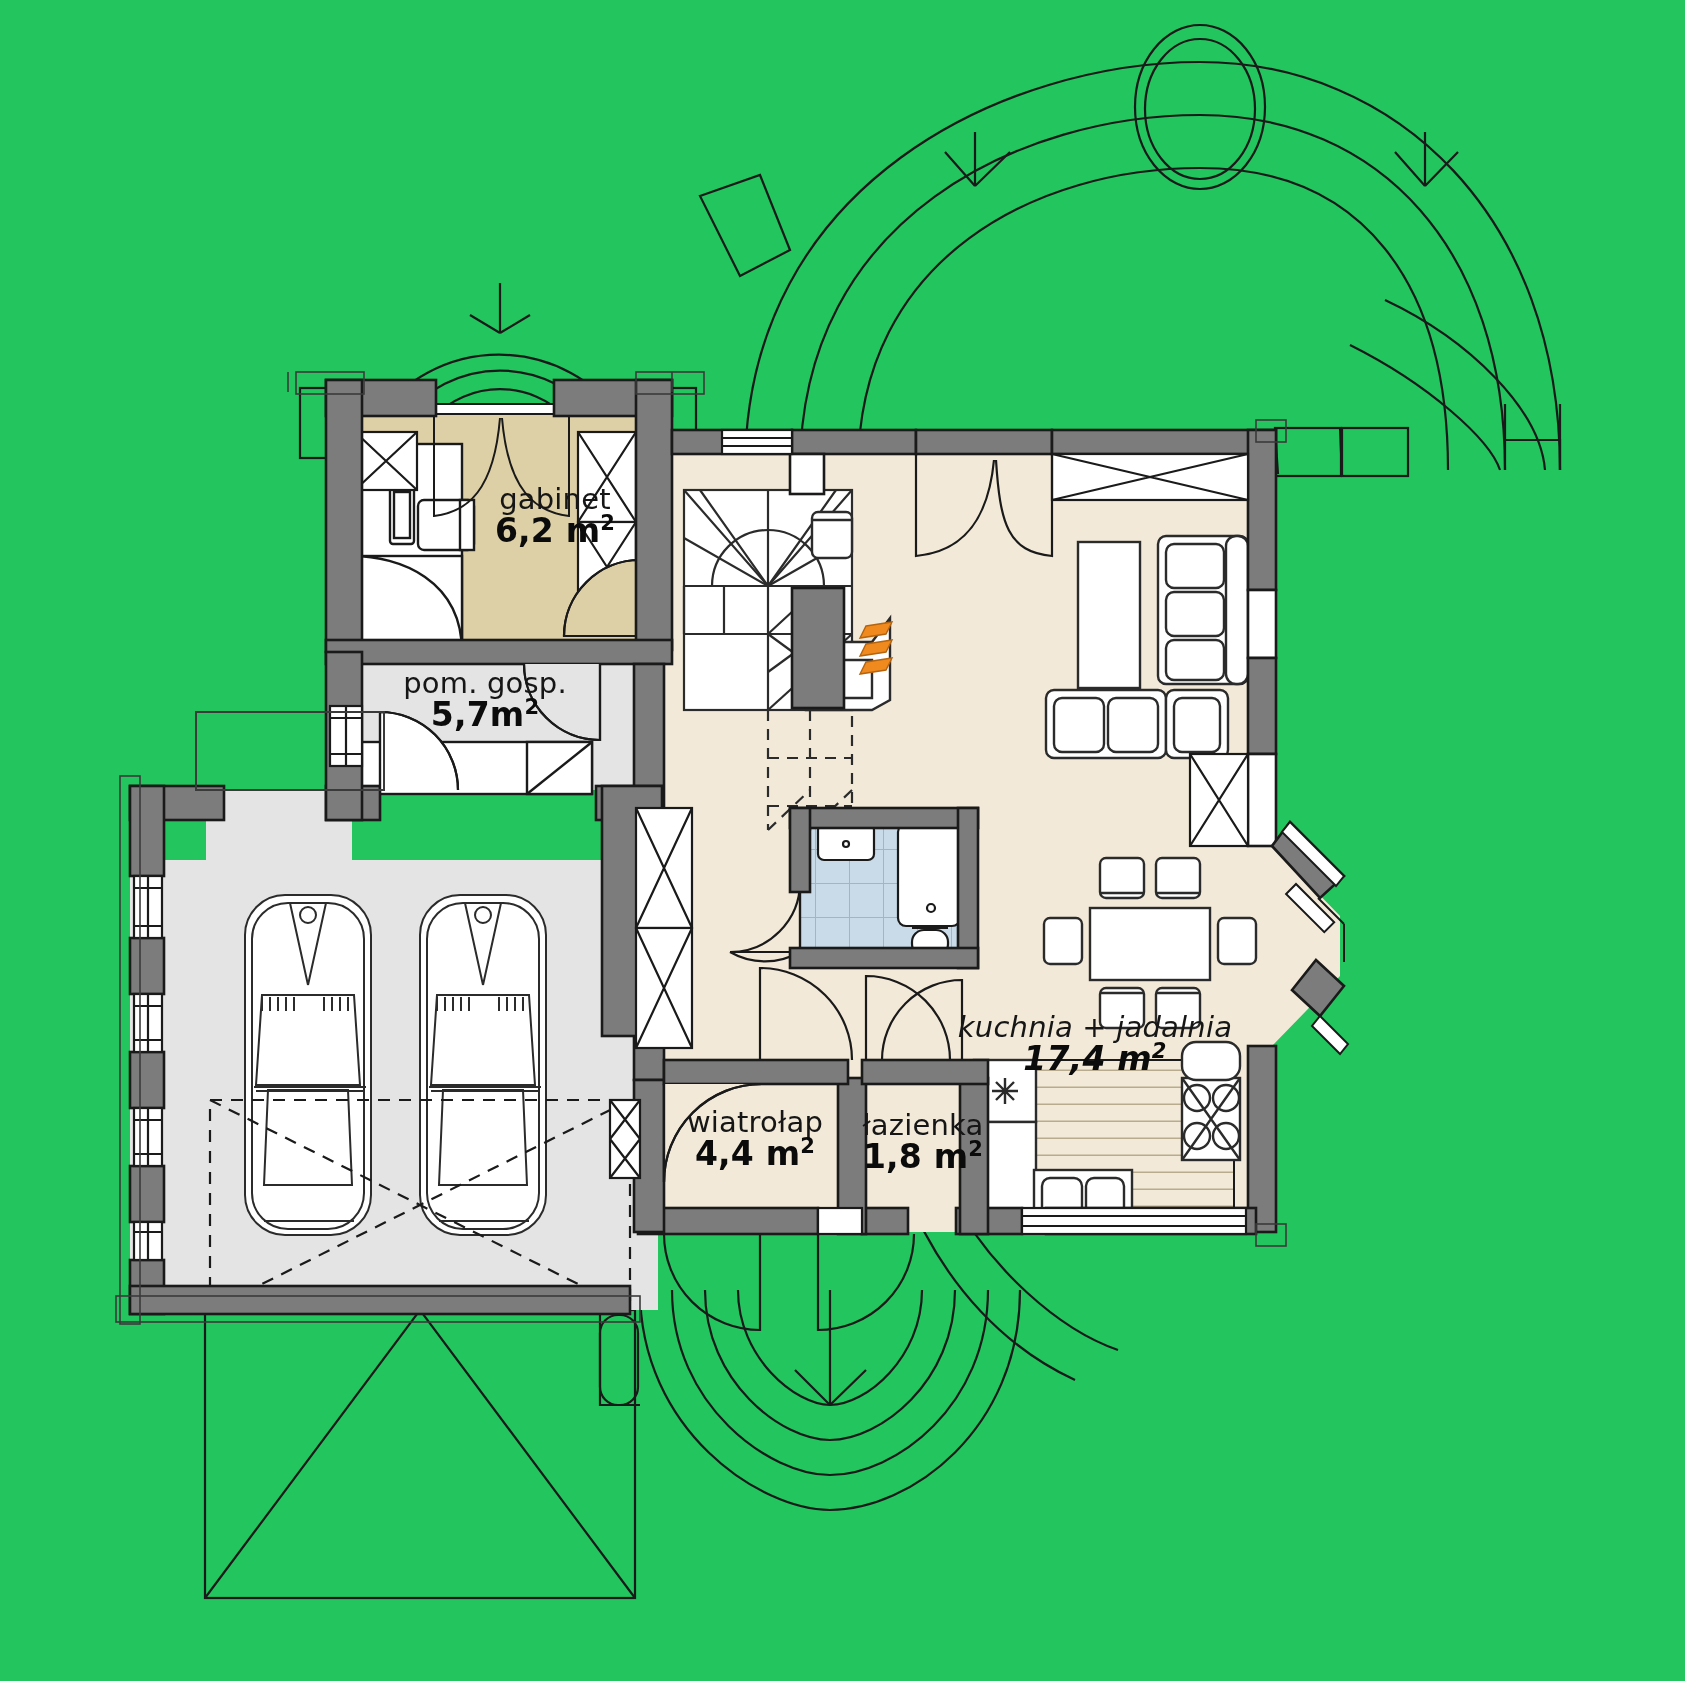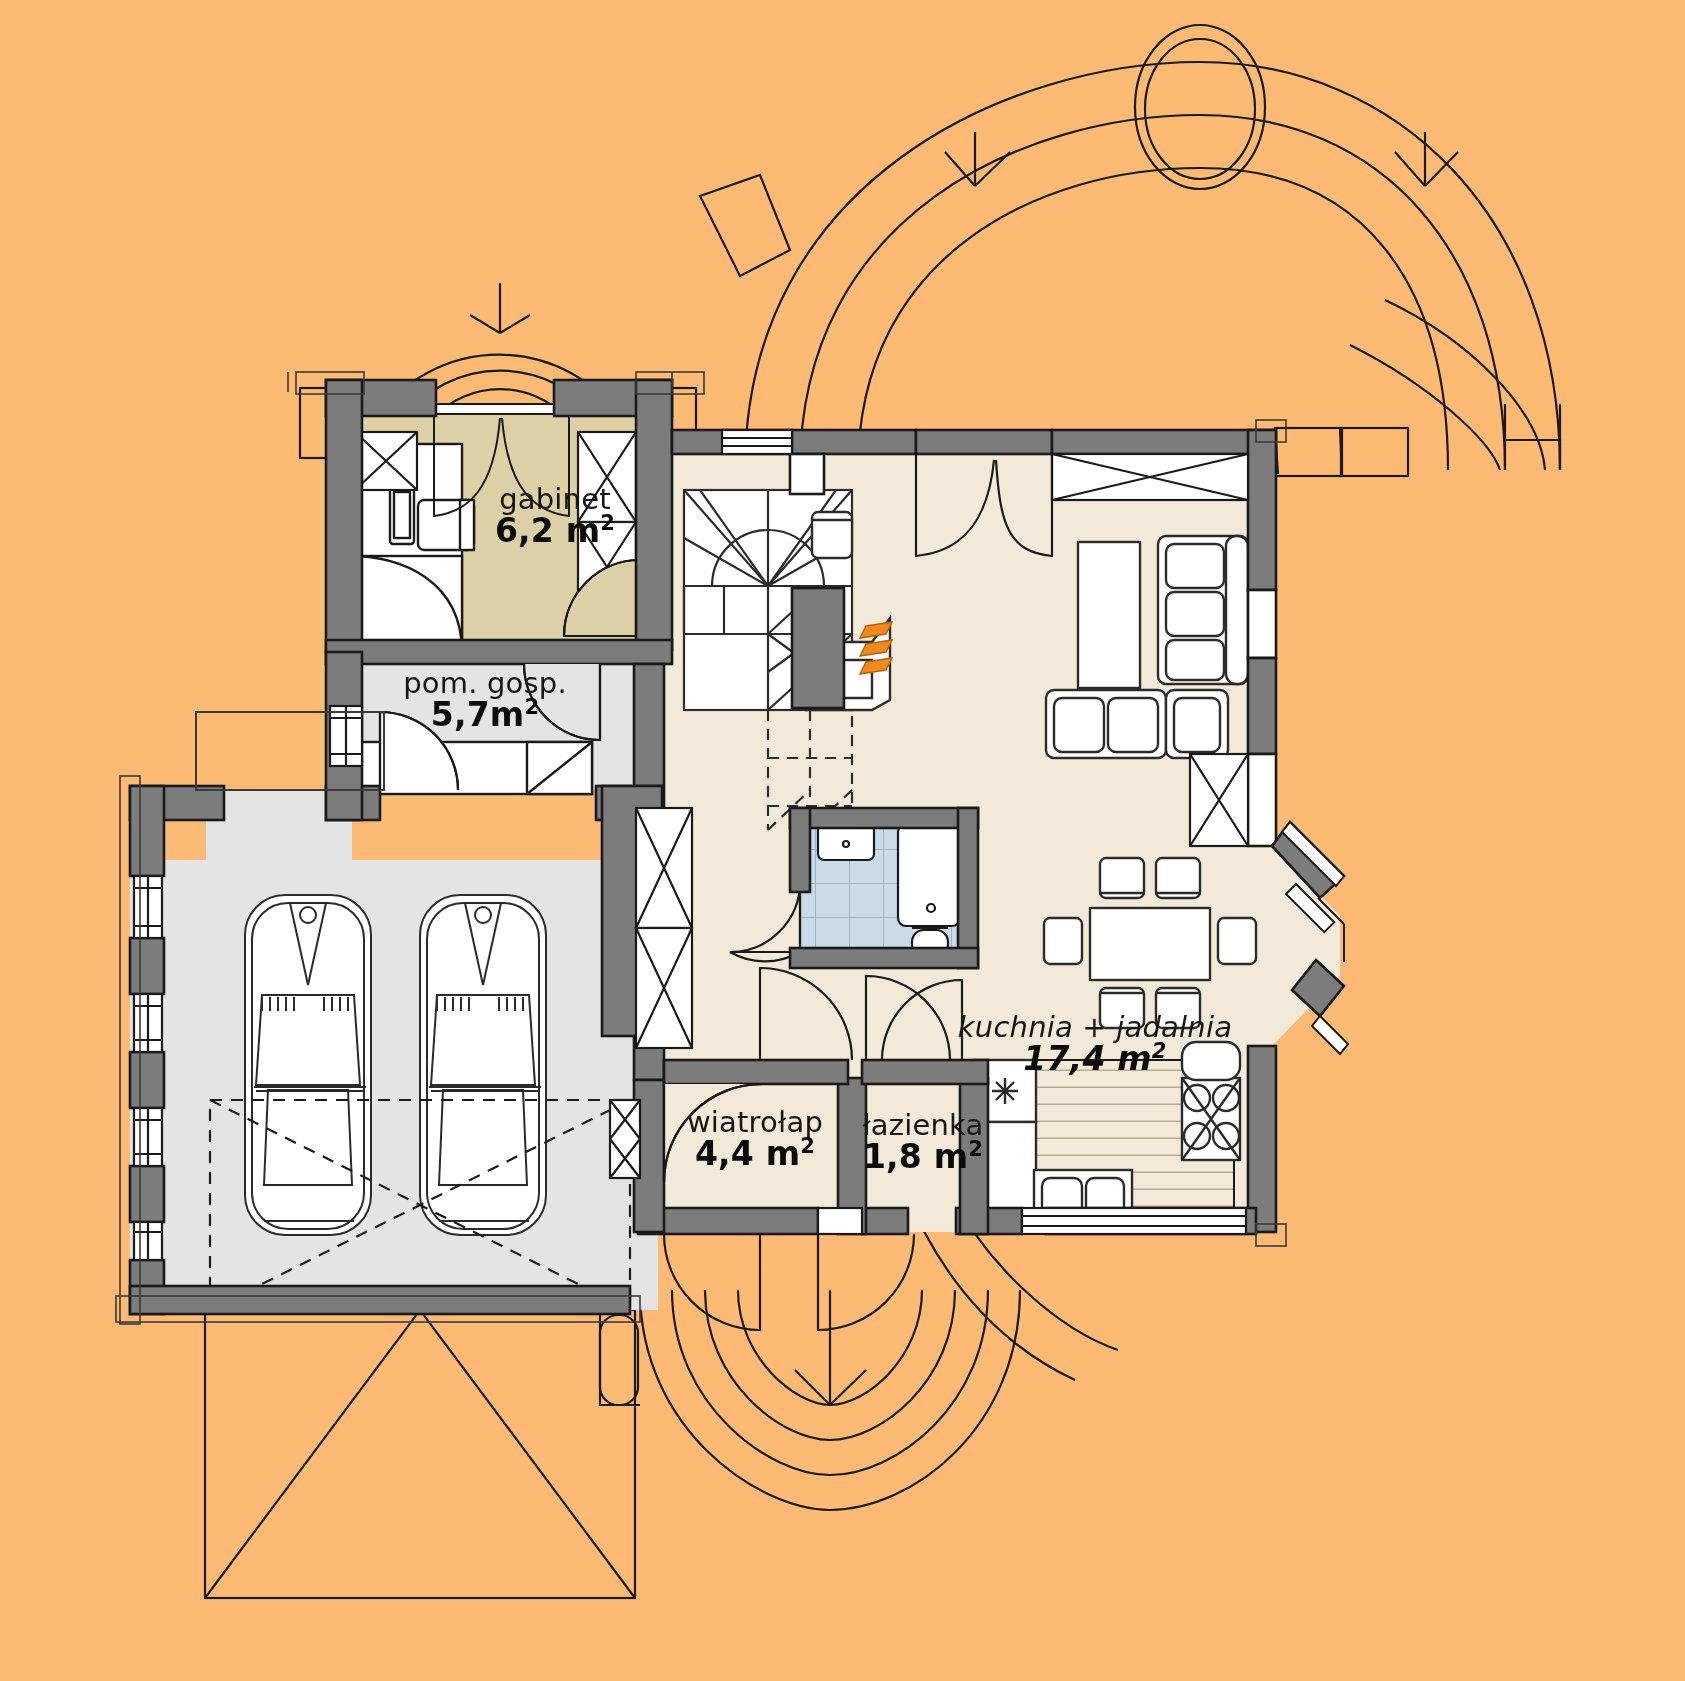--- a/index.html
+++ b/index.html
@@ -1,17 +1,17 @@
 <!DOCTYPE html>
 <html><head>
 <meta charset="utf-8">
 <style>
   html,body{margin:0;padding:0;background:#ffffff;}
   body{font-family:"DejaVu Sans", sans-serif;}
-  #plan-root{position:relative;width:1685px;height:1681px;background:#fdba74;overflow:hidden;}
+  #plan-root{position:relative;width:1685px;height:1681px;background:#22c55e;overflow:hidden;}
   svg#plan-svg{position:absolute;left:0;top:0;width:1685px;height:1681px;}
   .lbl{position:absolute;text-align:center;line-height:1.05;pointer-events:none;}
   .lbl .nm{display:block;font-size:29px;font-weight:400;color:#161616;letter-spacing:0.2px;}
   .lbl .ar{display:block;font-size:33px;font-weight:700;color:#0b0b0b;letter-spacing:0.2px;}
   .lbl .ar sup{font-size:21px;font-weight:700;vertical-align:super;line-height:0;}
 </style>
 </head>
 <body>
 
 <div id="plan-root">

